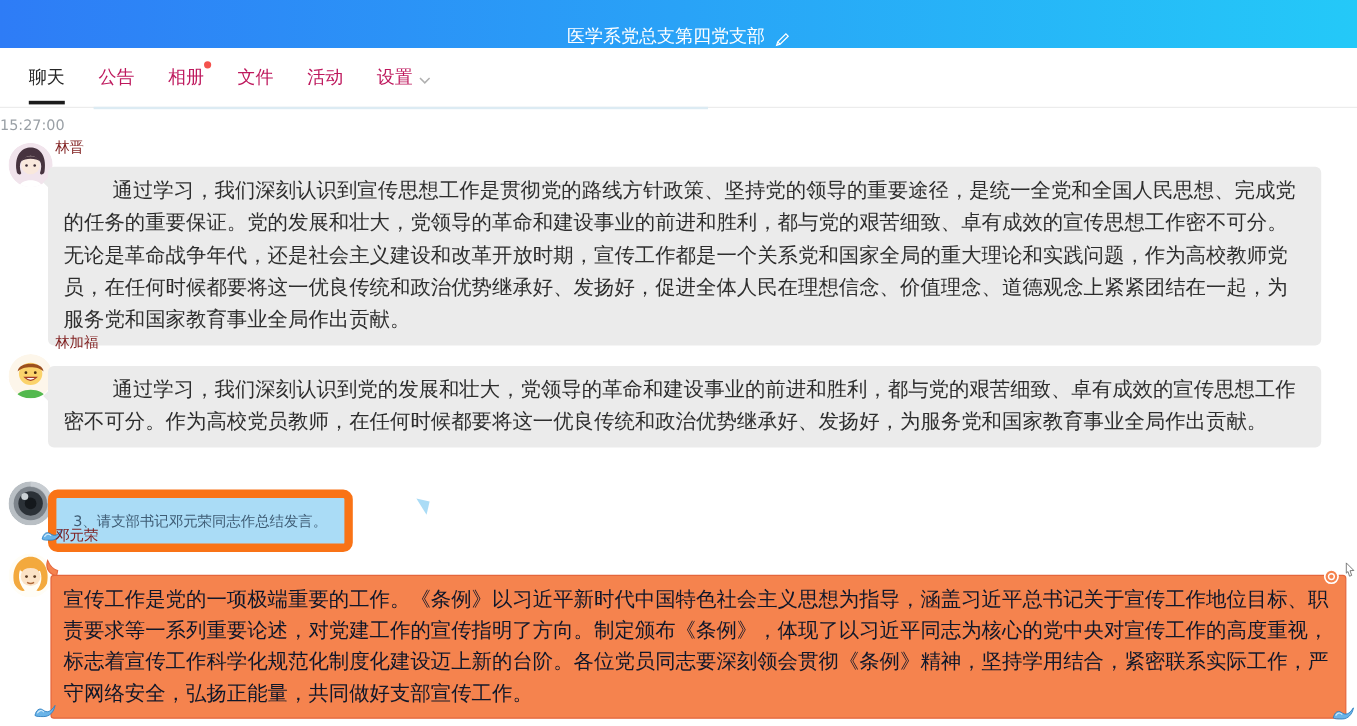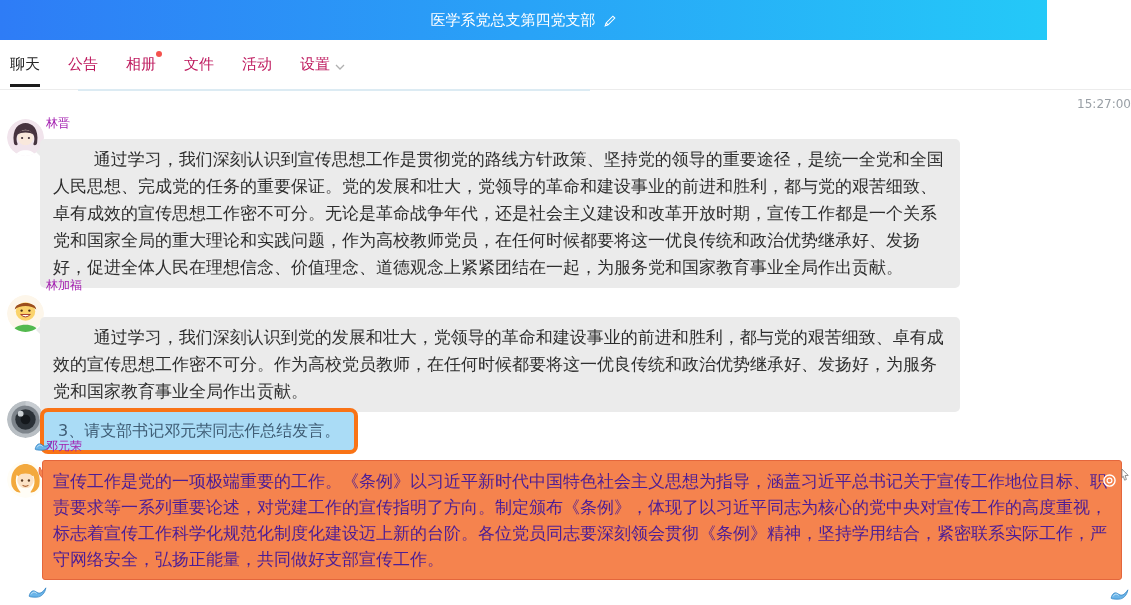--- a/index.html
+++ b/index.html
@@ -1,58 +1,58 @@
 <!DOCTYPE html>
 <html style="--header-gradient-start: #2E7CF6; --header-gradient-end: #24C9F8; --gray-bubble: #EBEBEB; --blue-bubble: #AADCF6; --orange-bubble: #F5834E; --notification-dot: #F4524D;"><head>
 <meta charset="utf-8">
 <style>
   *{margin:0;padding:0;box-sizing:border-box}
   html,body{width:1131px;height:605px;overflow:hidden;background:#fff;
     font-family:"DejaVu Sans","Liberation Sans",sans-serif}
   .app{position:relative;width:1131px;height:605px;background:#fff}
 
   
-  .header{position:absolute;left:0;top:0;width:1047px;height:40px;
+  .header{position:absolute;left:0;top:0;width:1131px;height:40px;
     background:linear-gradient(90deg,var(--header-gradient-start,#2E7CF6),var(--header-gradient-end,#24C9F8));
-    display:flex;align-items:center;justify-content:center;gap:7px;color:#fff;font-size:15px}
+    display:flex;align-items:flex-end;justify-content:center;gap:7px;color:#fff;font-size:15px}
   .edit-ic{display:inline-flex;cursor:pointer;margin-top:2px}
 
   
   .tabbar{position:absolute;left:0;top:40px;width:1131px;height:50px;background:#fff;
-    border-bottom:1px solid #ececec;display:flex;align-items:stretch;padding-left:10px}
+    border-bottom:1px solid #ececec;display:flex;align-items:stretch;padding-left:24px}
   .tab{position:relative;display:flex;align-items:center;gap:5px;font-size:15px;color:#be185d;
     margin-right:28px;cursor:pointer}
   .tab.active{color:#262626}
   .tab.active::after{content:"";position:absolute;left:0;bottom:2px;width:100%;height:3px;background:#1b1b1b}
   .dot{position:absolute;top:11px;right:-6px;width:6px;height:6px;border-radius:50%;
     background:var(--notification-dot,#F4524D)}
   .subline{position:absolute;left:78px;top:89px;width:512px;height:2px;background:#dcebf3}
 
   
-  .ts{position:absolute;left:0;top:97px;width:100%;text-align:right;font-size:12px;color:#9aa0a6}
+  .ts{position:absolute;left:0;top:97px;width:100%;text-align:left;font-size:12px;color:#9aa0a6}
   .avatar{position:absolute;left:7px;width:37px;height:37px;border-radius:50%;overflow:hidden;cursor:pointer}
   .avatar svg{display:block;width:100%;height:100%}
-  .sender{position:absolute;left:46px;font-size:12px;color:#a21caf}
+  .sender{position:absolute;left:46px;font-size:12px;color:#7f1d1d}
   .bubble{position:absolute;font-size:17px}
-  .gray{left:40px;width:920px;background:var(--gray-bubble,#EBEBEB);border-radius:5px;
+  .gray{left:40px;width:1061px;background:var(--gray-bubble,#EBEBEB);border-radius:5px;
     padding:7px 13px;line-height:27px;color:#2e2e2e}
   .indent{text-indent:2.4em}
   .tail-gray{position:absolute;left:30px;width:0;height:0;border:6px solid transparent;
     border-right-color:var(--gray-bubble,#EBEBEB)}
   .a1{top:119px}.s1{top:115px}.b1{top:139px}.t1{top:146px}
-  .a2{top:295px}.s2{top:277px}.b2{top:317px}.t2{top:324px}
+  .a2{top:295px}.s2{top:277px}.b2{top:305px}.t2{top:324px}
   .a3{top:401px}
   .b3{left:40px;top:408px;display:inline-block;background:var(--blue-bubble,#AADCF6);
-    border:4px solid #f97316;border-radius:8px;padding:8px 14px;font-size:16px;
+    border:7px solid #f97316;border-radius:8px;padding:8px 14px;font-size:12px;
     line-height:22px;color:#3f5d75;white-space:nowrap}
   .tail-blue{position:absolute;left:350px;top:410px;width:0;height:0;border:8px solid transparent;
     border-left-color:var(--blue-bubble,#AADCF6);transform:rotate(-32deg)}
   .a4{top:461px}.s4{top:438px}
-  .b4{left:42px;top:460px;width:1080px;background:var(--orange-bubble,#F5834E);
-    border:1px solid #e4663c;border-radius:3px;padding:7px 10px;line-height:26px;color:#4c1d95}
+  .b4{left:42px;top:479px;width:1080px;background:var(--orange-bubble,#F5834E);
+    border:1px solid #e4663c;border-radius:3px;padding:7px 10px;line-height:26px;color:#0f172a}
   .deco{position:absolute}
   .w1{left:34px;top:437px}.w2{left:28px;top:584px}.w3{left:1110px;top:586px}
   .curl{left:36px;top:466px}
   .handle{left:1103px;top:472px;cursor:nwse-resize}
   .cursor{left:1121px;top:466px}
 </style>
 </head>
 <body>
 
 <div class="app">

